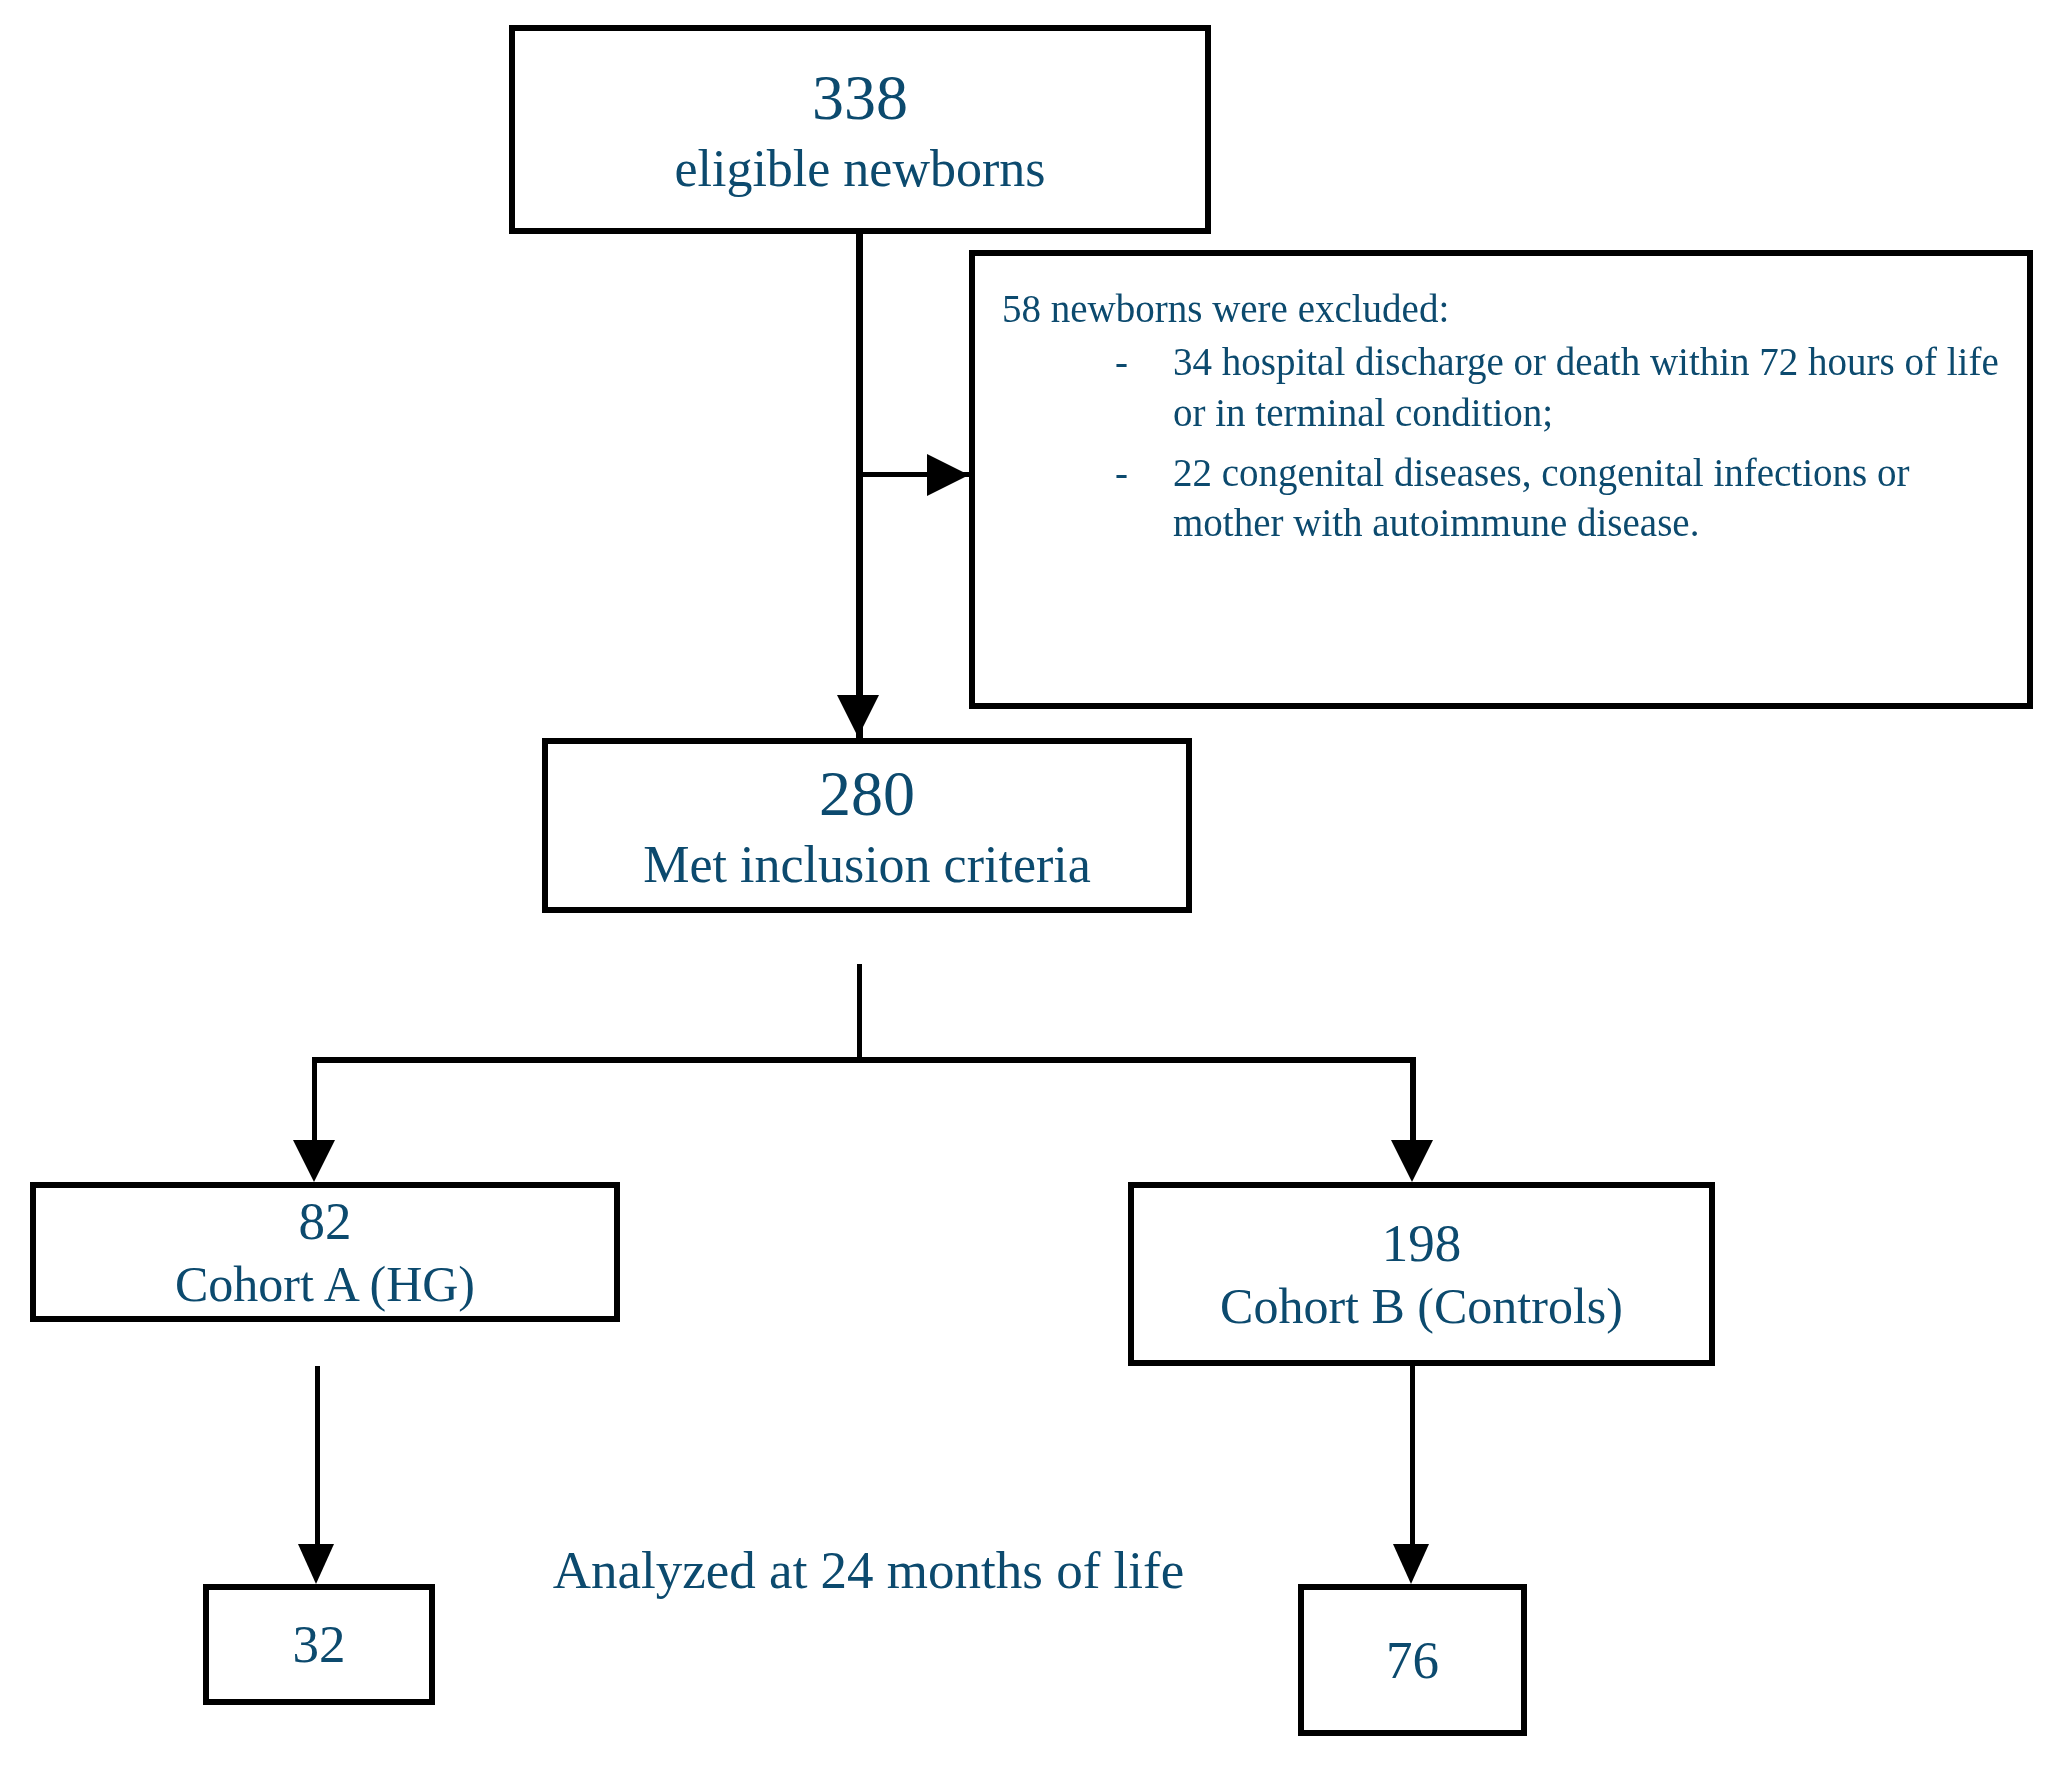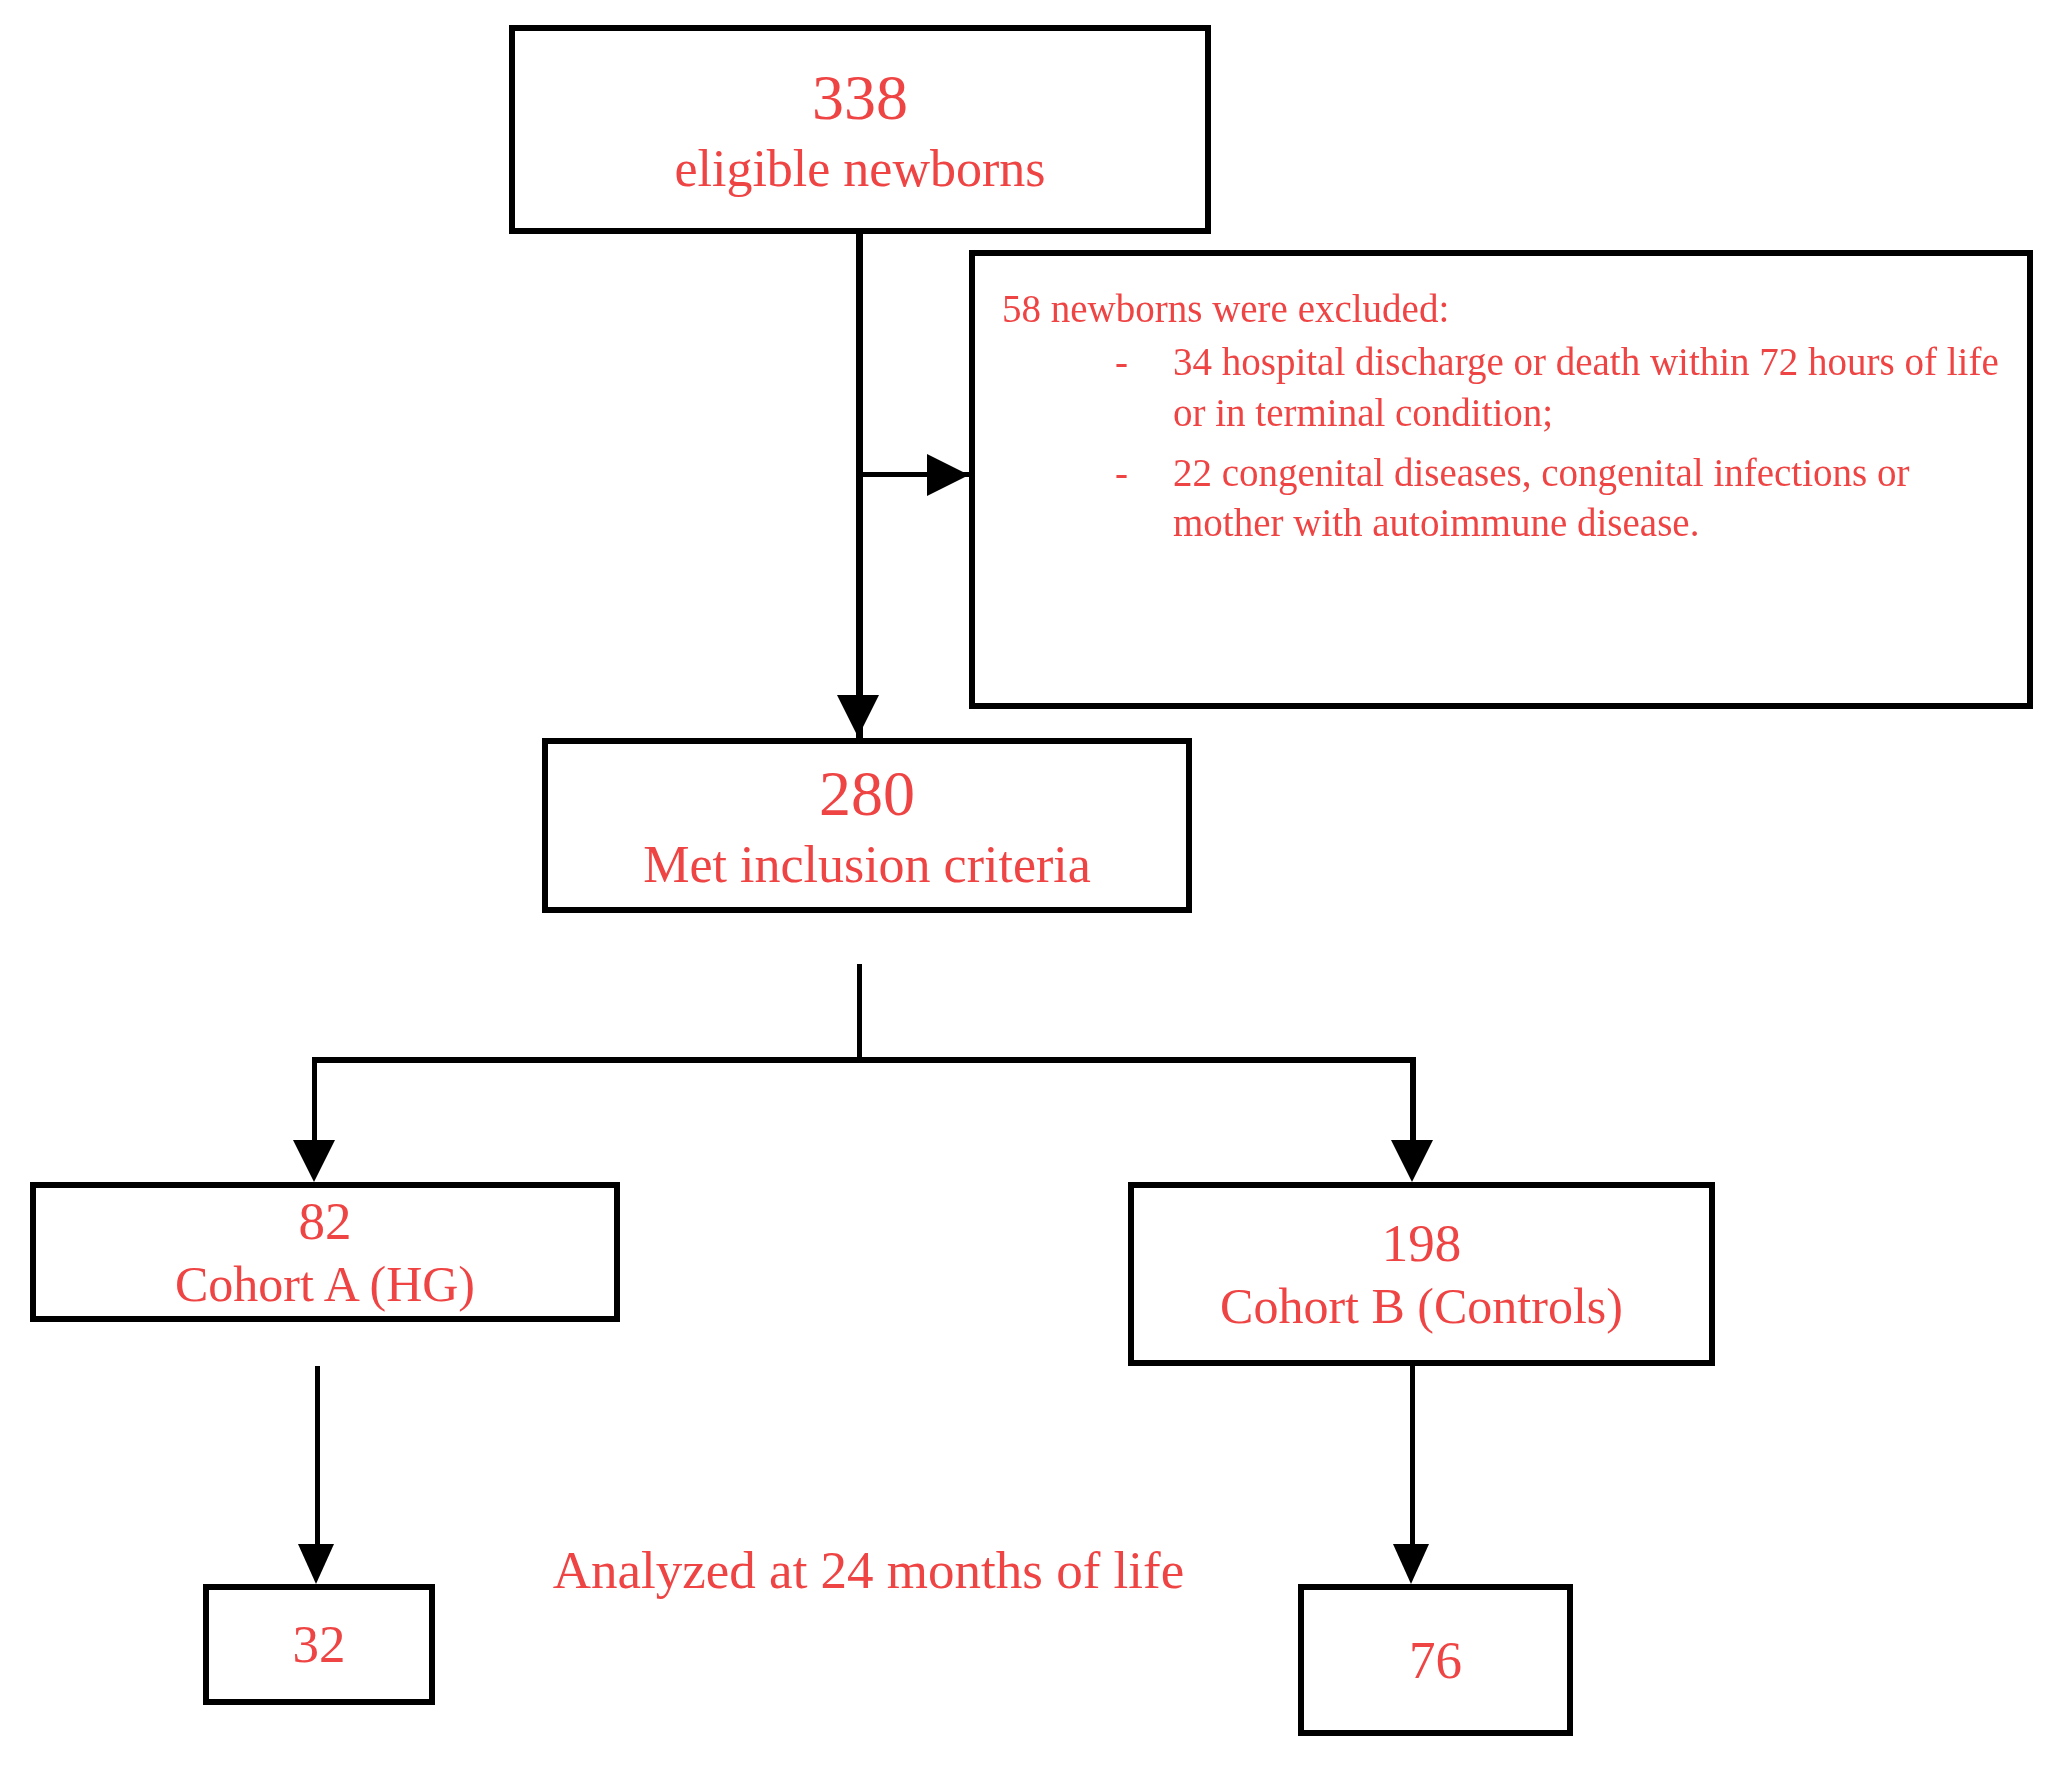--- a/index.html
+++ b/index.html
@@ -6,21 +6,21 @@
     margin: 0;
     padding: 0;
     background: #ffffff;
   }
   #canvas {
     position: relative;
     width: 2066px;
     height: 1777px;
     background: #ffffff;
     font-family: "Liberation Serif", "DejaVu Serif", serif;
-    color: #ef4444;
+    color: #0c4a6e;
     overflow: hidden;
   }
   .node-box {
     position: absolute;
     box-sizing: border-box;
     border: 6.7px solid #000000;
     background: #ffffff;
     display: flex;
     flex-direction: column;
     align-items: center;
@@ -112,21 +112,21 @@
     top: 1584px;
     width: 232px;
     height: 121px;
     text-align: center;
   }
   #box-analyzed-a .num { font-size: 53px; }
 
   #box-analyzed-b {
     left: 1298px;
     top: 1584px;
-    width: 275px;
+    width: 229px;
     height: 152px;
   }
   #box-analyzed-b .num { font-size: 53px; }
 
   
   #label-analyzed {
     position: absolute;
     left: 475px;
     top: 1540px;
     width: 787px;

